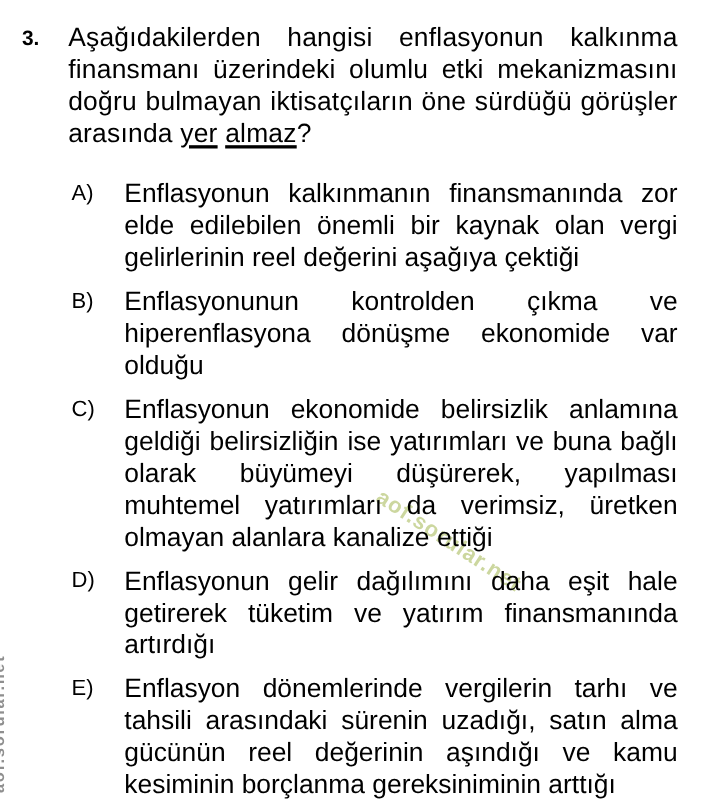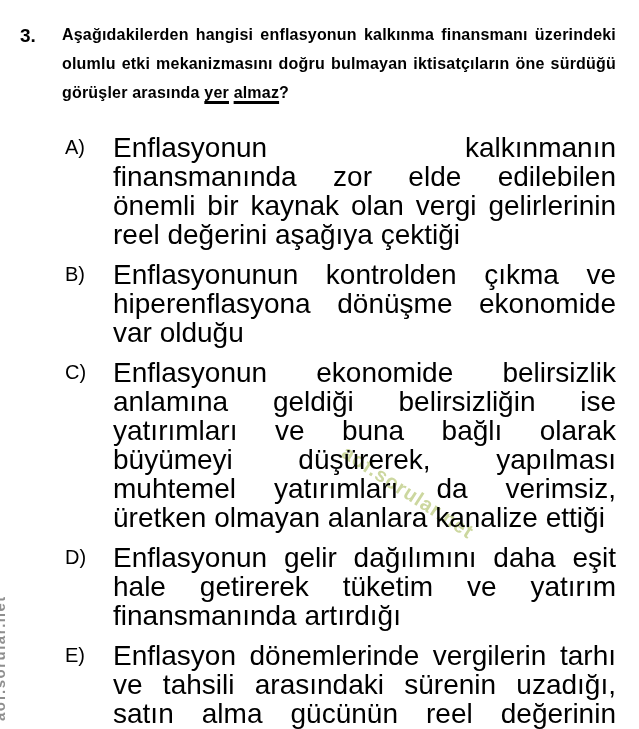--- a/index.html
+++ b/index.html
@@ -28,22 +28,22 @@
   .q-num {
     width: 42px;
     flex: 0 0 42px;
     font-size: 19px;
     font-weight: bold;
     line-height: 29px;
     padding-top: 1px;
   }
   .q-text {
     flex: 1;
-    font-size: 16px;
-    font-weight: bold;
+    font-size: 24px;
+    font-weight: normal;
     line-height: 29px;
     text-align: justify;
     letter-spacing: 0.2px;
   }
   .u {
     text-decoration: underline;
     text-decoration-thickness: 2.5px;
     text-underline-offset: 3px;
   }
 
@@ -53,21 +53,21 @@
     margin: 0 23px 11px 65px;
   }
   .opt-letter {
     width: 48px;
     flex: 0 0 48px;
     font-size: 20px;
     line-height: 29px;
   }
   .opt-text {
     flex: 1;
-    font-size: 28px;
+    font-size: 24px;
     line-height: 29px;
     text-align: justify;
   }
 
   
   .wm-side {
     position: absolute;
     left: 8px;
     bottom: 8px;
     z-index: 0;

